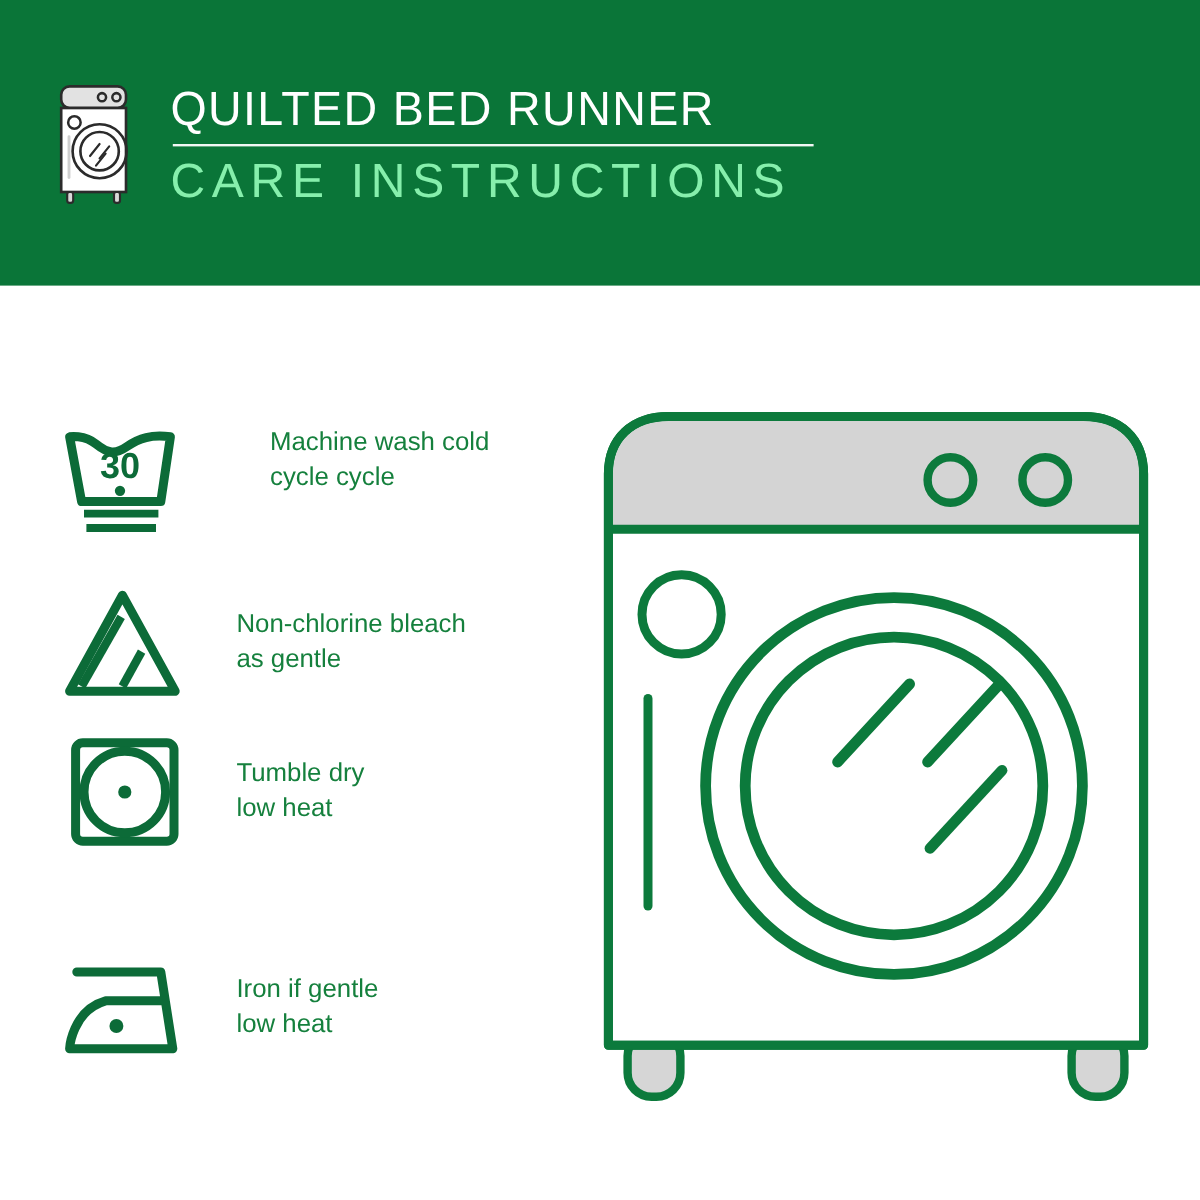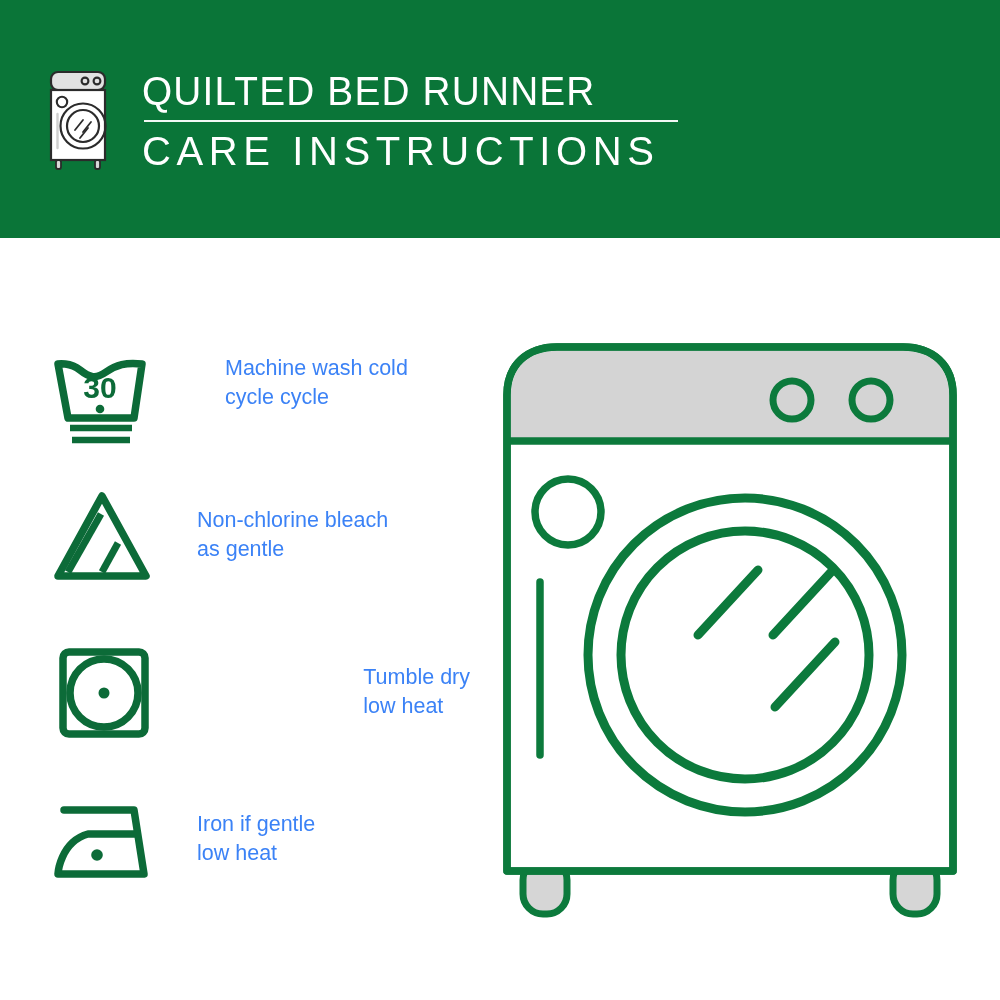--- a/index.html
+++ b/index.html
@@ -52,21 +52,21 @@
     transform-origin: left center;
   }
   #title-rule {
     width: 534px;
     height: 2px;
     background: #ffffff;
     margin: 6px 0 6px 2px;
     opacity: 0.95;
   }
   #title-sub {
-    color: #ffffff;
+    color: #86efac;
     font-size: 40px;
     line-height: 46px;
     letter-spacing: 5.6px;
     font-weight: 400;
     white-space: nowrap;
   }
 
   
   .care-row {
     position: absolute;
@@ -75,31 +75,31 @@
     display: flex;
     align-items: flex-start;
   }
   .care-symbol {
     width: 115px;
     height: 105px;
     flex: 0 0 115px;
   }
   .care-text {
     margin-left: 32px;
-    color: #3b82f6;
+    color: #15803d;
     font-size: 21.5px;
     line-height: 29px;
     font-weight: 400;
     padding-top: 6px;
   }
   .care-text div { white-space: nowrap; }
 
   #care-row-wash  { top: 348px; gap: 28px; }
   #care-row-bleach{ top: 484px; }
-  #care-row-dry   { top: 641px; justify-content: space-between; }
+  #care-row-dry   { top: 608px; }
   #care-row-iron  { top: 790px; }
 
   #care-row-bleach .care-text { padding-top: 22px; }
   #care-row-dry .care-text    { padding-top: 22px; }
   #care-row-iron .care-text   { padding-top: 20px; }
 
   
   #washer-illustration {
     position: absolute;
     left: 495px;

